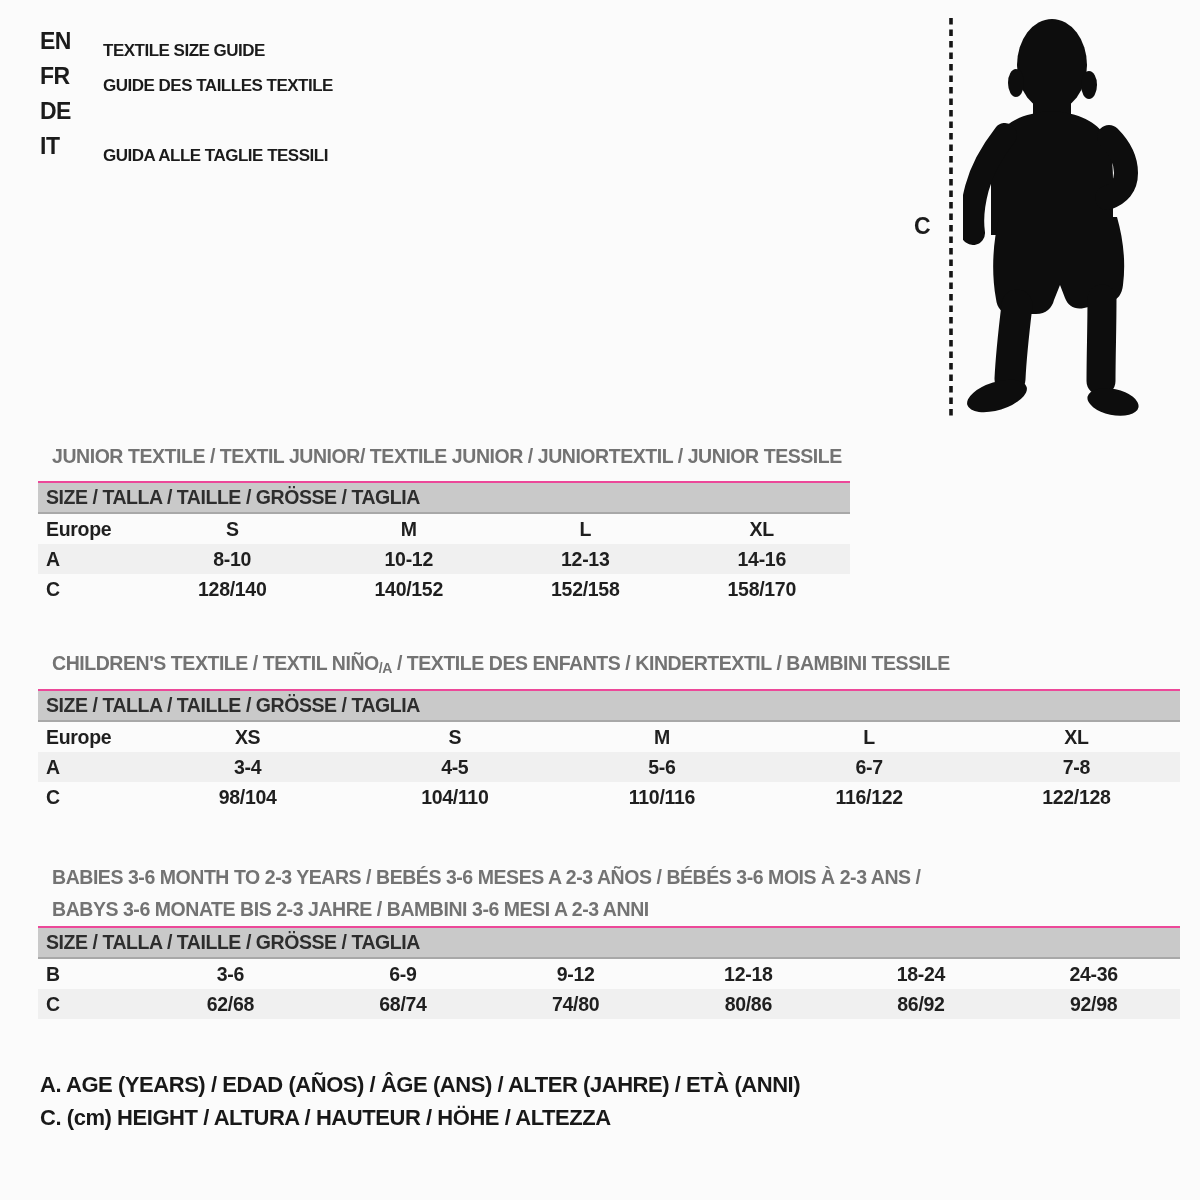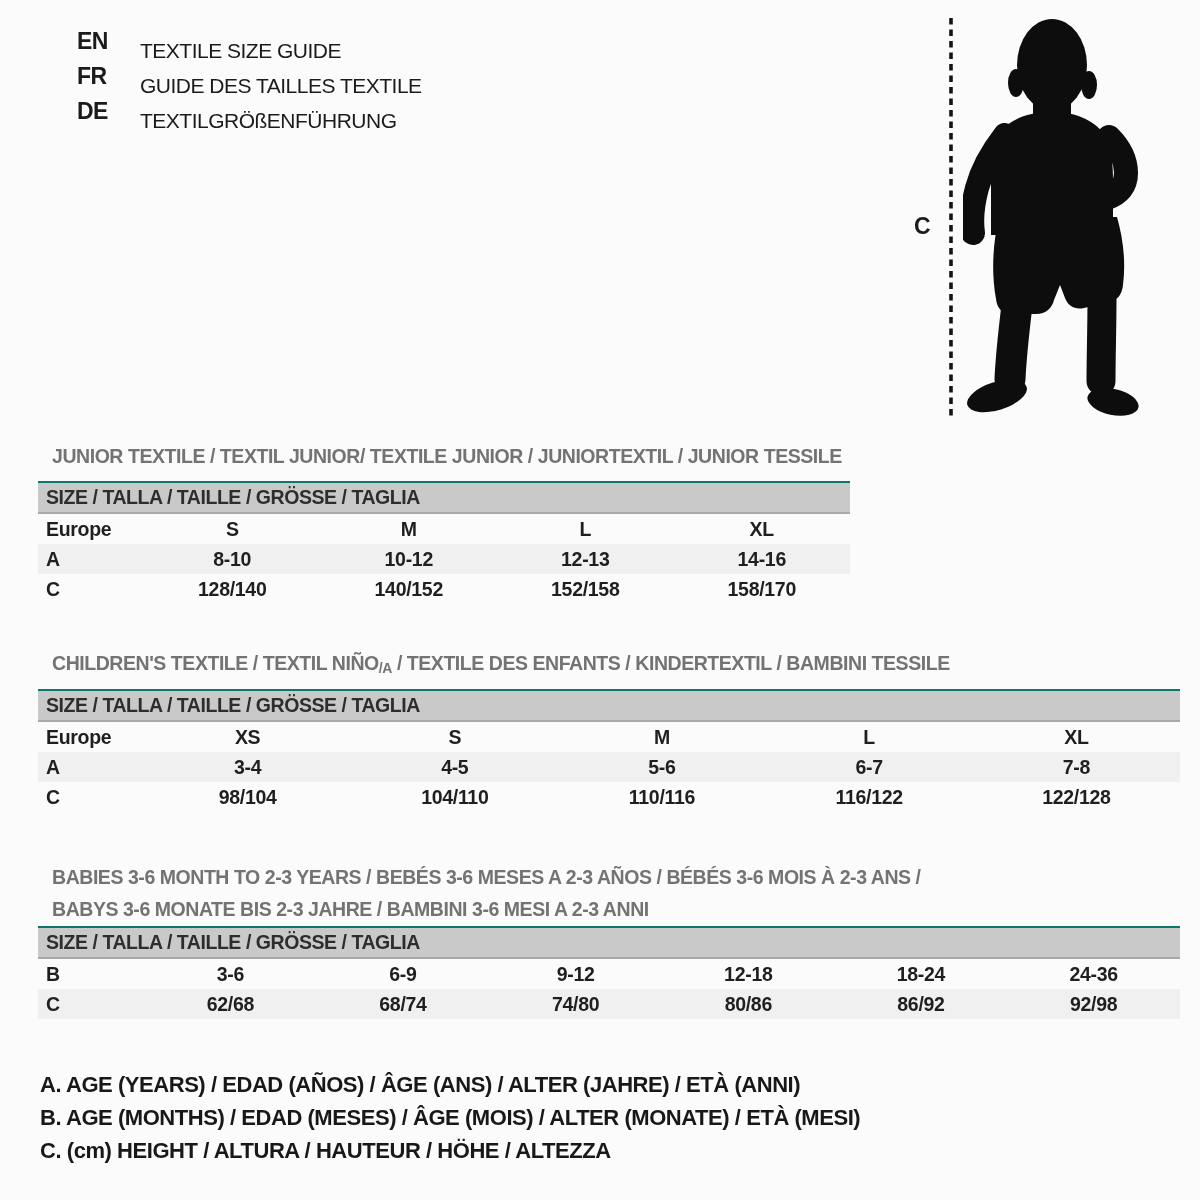--- a/index.html
+++ b/index.html
@@ -10,23 +10,23 @@
     background: #fbfbfb;
     font-family: "Liberation Sans", sans-serif;
     color: #1b1b1b;
     overflow: hidden;
   }
 
   
   .lang-block { position: absolute; left: 40px; top: 24px; }
   .lang-row { display: flex; height: 35px; align-items: center; }
   .lang-code {
-    width: 63px; font-weight: 700; font-size: 23px; letter-spacing: -0.5px; margin-left: 37px;
-  }
-  .lang-title { font-weight: 400; font-size: 21px; letter-spacing: -0.5px; white-space: nowrap; margin-top: 19px; }
+    width: 63px; font-weight: 700; font-size: 23px; letter-spacing: -0.5px;
+  }
+  .lang-title { font-weight: 700; font-size: 17px; letter-spacing: -0.5px; white-space: nowrap; margin-top: 19px; }
 
   
   .dash-line { position: absolute; left: 947px; top: 16px; }
   .fig-label { position: absolute; left: 914px; top: 213px; font-size: 23px; font-weight: 700; }
   .baby-svg { position: absolute; left: 963px; top: 17px; }
 
   
   .sec-title {
     position: absolute; margin: 12px; font-size: 19.5px; font-weight: 700;
     letter-spacing: -0.45px; white-space: nowrap; color: #737373;
@@ -39,21 +39,21 @@
   
   .size-table {
     position: absolute; border-collapse: collapse; table-layout: fixed;
   }
   #junior-table   { left: 38px; top: 481px; width: 812px; }
   #children-table { left: 38px; top: 689px; width: 1142px; }
   #babies-table   { left: 38px; top: 926px; width: 1142px; }
   .size-table col.c-lbl { width: 106px; }
   .size-table th {
     background: #c9c9c9;
-    border-top: 2px solid #0f766e;
+    border-top: 2px solid #ec4899;
     border-bottom: 2px solid #a8a8a8;
     font-size: 19.5px; font-weight: 700; letter-spacing: -0.45px;
     text-align: left; padding: 2px 0 2px 8px; height: 25px; color: #2d2d2d;
     white-space: nowrap;
   }
   .size-table td {
     height: 30px; font-size: 19.5px; font-weight: 700;
     letter-spacing: -0.3px; text-align: center; padding: 0; color: #1f1f1f; margin-top: 8px;
   }
   .size-table td.lbl { text-align: left; padding-left: 8px; }
@@ -75,21 +75,24 @@
     <div class="lang-row">
       <span class="lang-code">EN</span>
       <span class="lang-title">TEXTILE SIZE GUIDE</span>
     </div>
     <div class="lang-row">
       <span class="lang-code">FR</span>
       <span class="lang-title">GUIDE DES TAILLES TEXTILE</span>
     </div>
     <div class="lang-row">
       <span class="lang-code">DE</span>
-      <span class="lang-title">TEXTILGRÖßENFÜHRUNG</span>
+    </div>
+    <div class="lang-row">
+      <span class="lang-code">IT</span>
+      <span class="lang-title">GUIDA ALLE TAGLIE TESSILI</span>
     </div>
   </div>
 
   <svg class="dash-line" width="8" height="402" viewBox="0 0 8 402">
     <line x1="4" y1="2" x2="4" y2="402" stroke="#141414" stroke-width="3.6" stroke-dasharray="6.5 5"></line>
   </svg>
   <div class="fig-label">C</div>
   <svg class="baby-svg" width="178" height="400" viewBox="0 0 178 400">
     <g fill="#0d0d0d" stroke="none">
       <ellipse cx="89" cy="48" rx="35" ry="46"></ellipse>
@@ -225,17 +228,16 @@
         <td>74/80</td>
         <td>80/86</td>
         <td>86/92</td>
         <td>92/98</td>
       </tr>
     </tbody>
   </table>
 
   <div class="legend">
     <div class="legend-line">A. AGE (YEARS) / EDAD (AÑOS) / ÂGE (ANS) / ALTER (JAHRE) / ETÀ (ANNI)</div>
-    <div class="legend-line">B. AGE (MONTHS) / EDAD (MESES) / ÂGE (MOIS) / ALTER (MONATE) / ETÀ (MESI)</div>
     <div class="legend-line">C. (cm) HEIGHT / ALTURA / HAUTEUR / HÖHE / ALTEZZA</div>
   </div>
 
 </div>
 
 </body></html>

